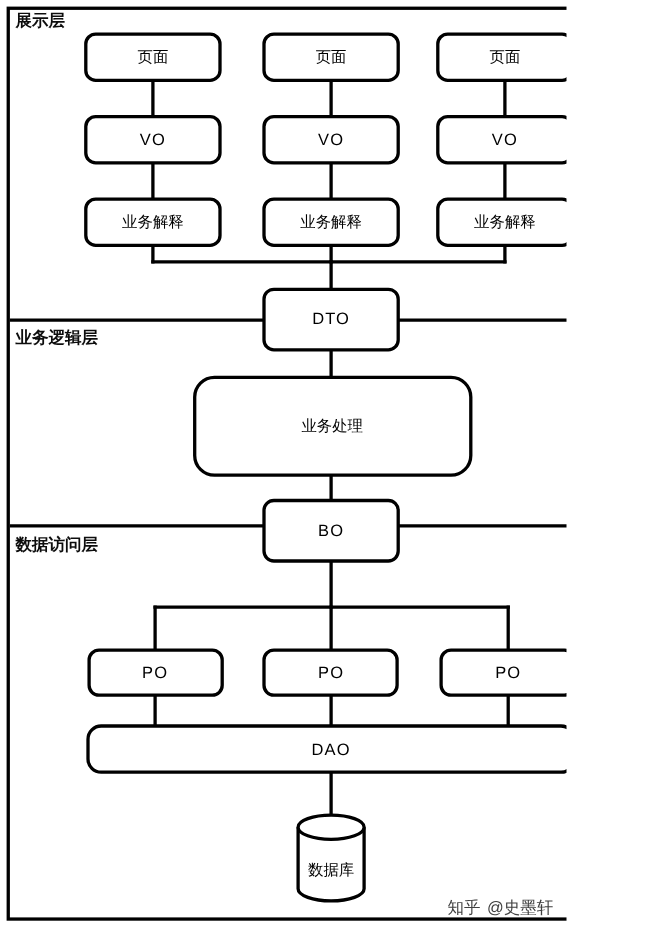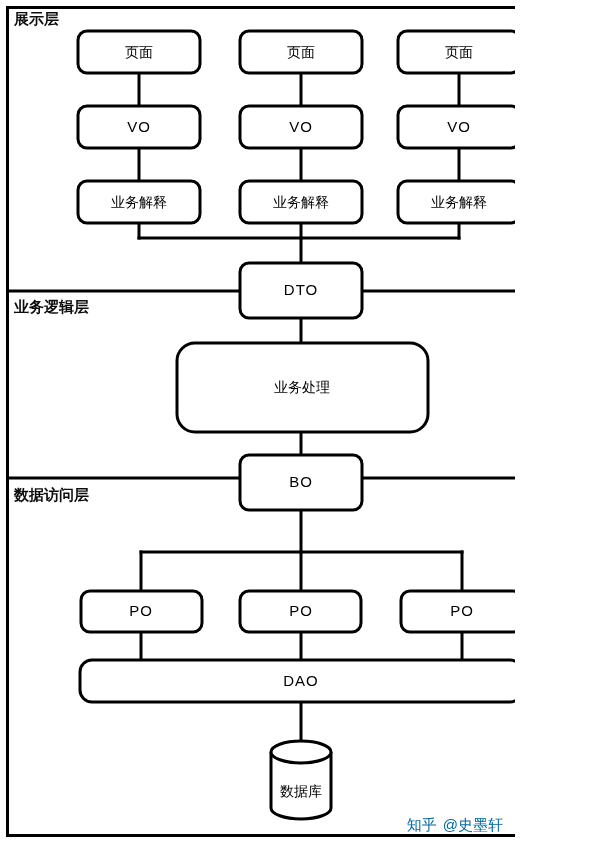--- a/index.html
+++ b/index.html
@@ -82,21 +82,21 @@
     stroke: #000000;
     stroke-width: 3;
   }
   .watermark {
     position: absolute;
     right: 12px;
     bottom: 8px;
     display: flex;
     align-items: center;
     gap: 6px;
-    color: #0369a1;
+    color: #404040;
     font-size: 15px;
     font-family: "Liberation Sans", "DejaVu Sans", sans-serif;
     user-select: none;
     white-space: nowrap;
   }
 </style>
 </head>
 <body>
 
 <div id="canvas">

